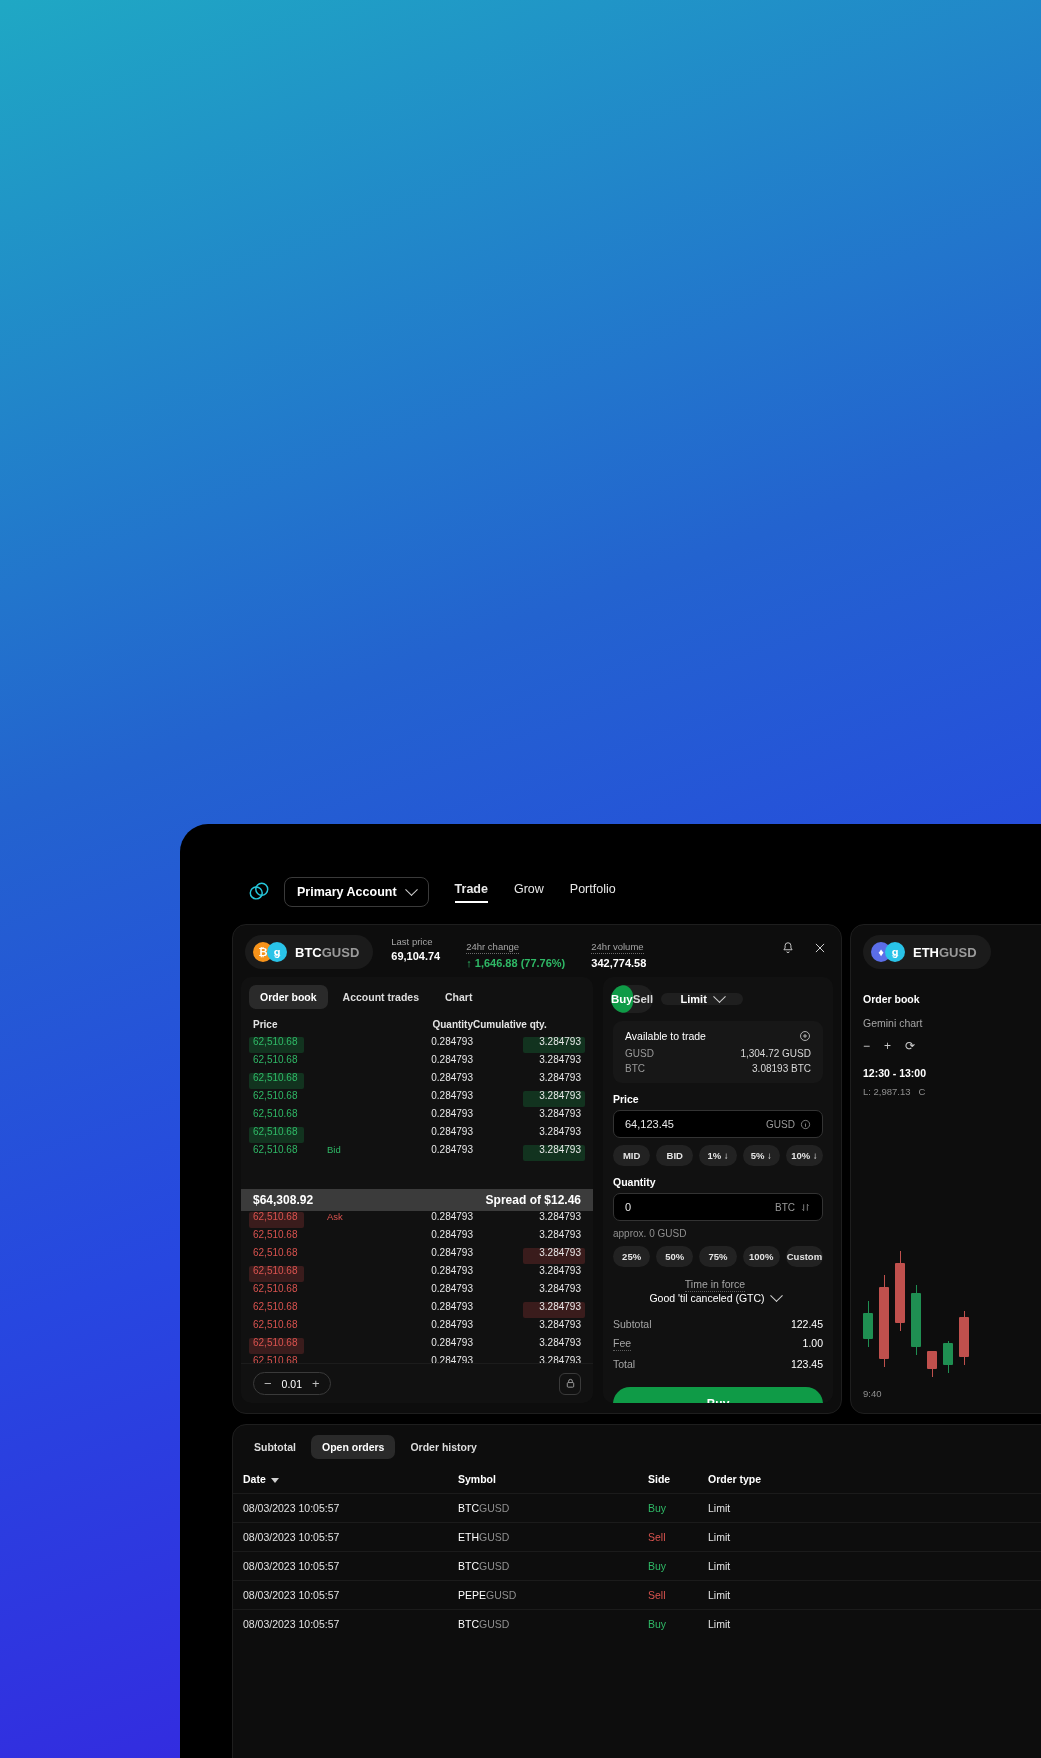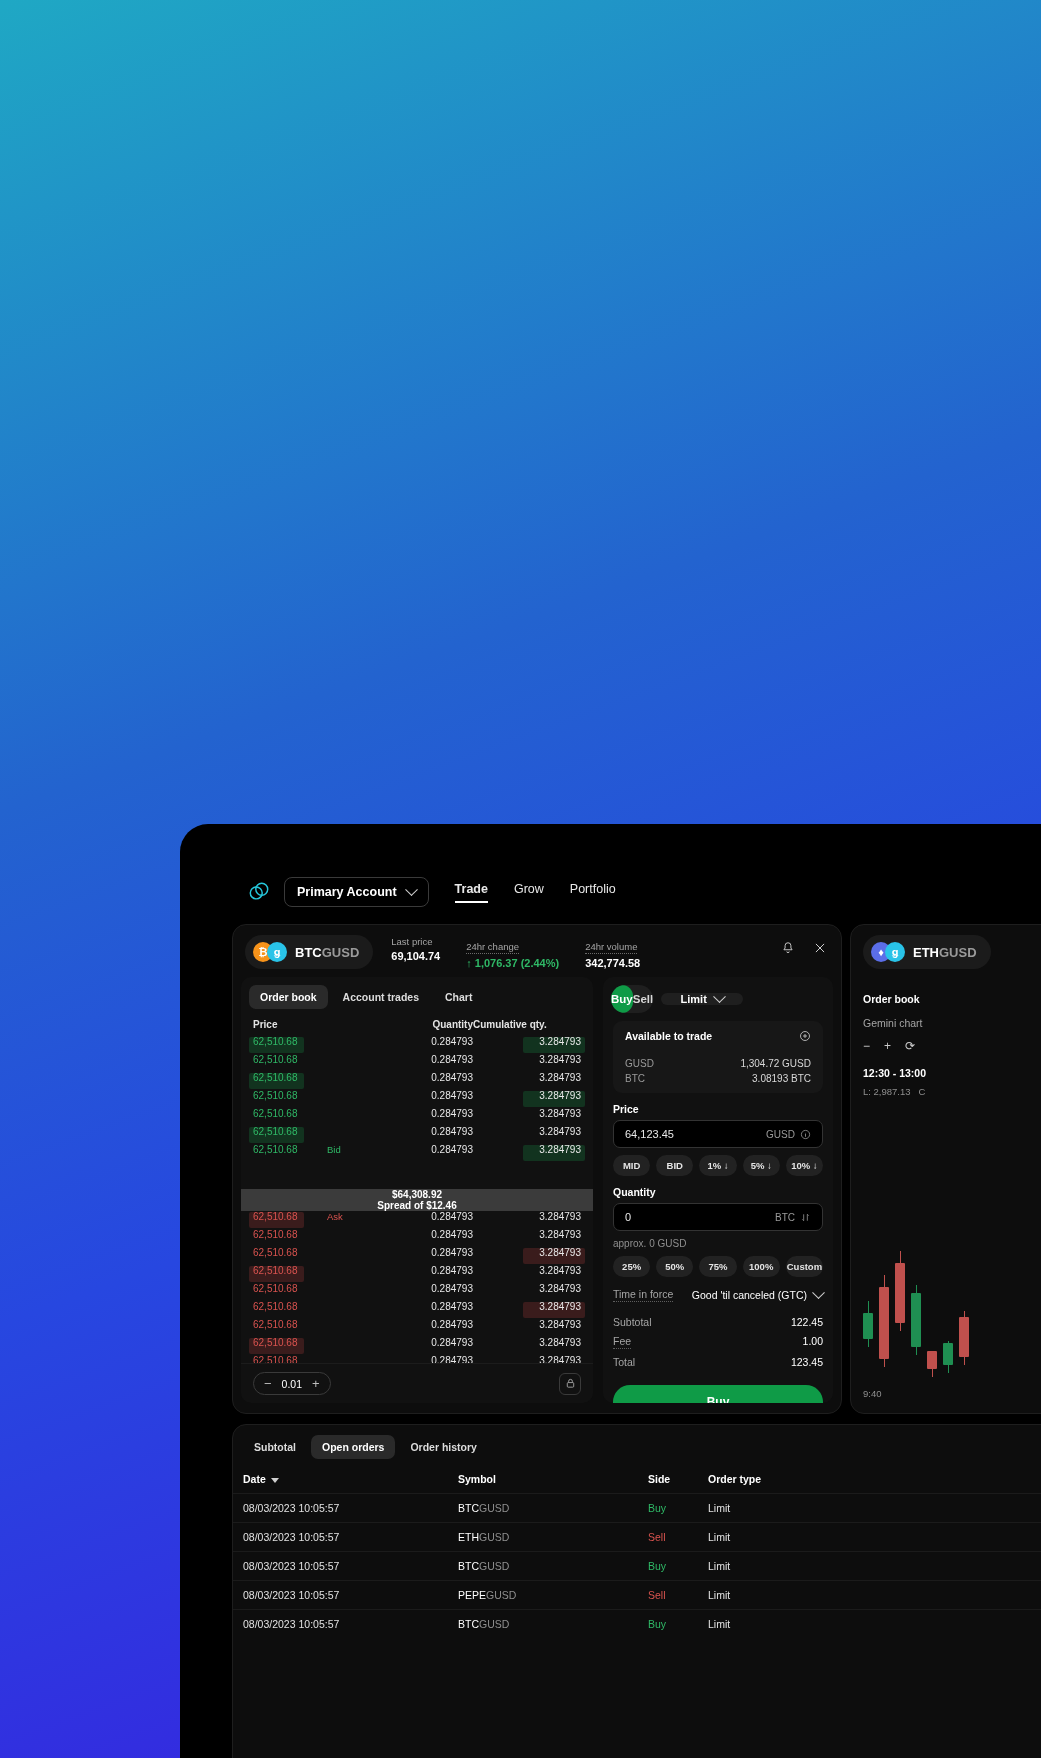--- a/index.html
+++ b/index.html
@@ -85,48 +85,48 @@
   .ob-row.ask .bar{background:#3a1c1c;}
   .ob-row.ask .cbar{background:#3a1c1c;}
   .ob-row span{position:relative;z-index:2;}
   .p-bid{color:#2fb866;}
   .p-ask{color:#d9534f;}
   .tag{position:relative;z-index:2;width:70px;font-size:9.5px;}
   .tag.bid{color:#2fb866;}
   .tag.ask{color:#d9534f;}
   .q{color:#e8e8e8;}
 
-  .spread-row{display:flex;align-items:center;justify-content:space-between;height:22px;padding:0 12px;background:#3b3b3b;font-size:10px;font-weight:bold;color:#fff;flex-direction:column;}
+  .spread-row{display:flex;align-items:center;justify-content:space-between;height:22px;padding:0 12px;background:#3b3b3b;font-size:12px;font-weight:bold;color:#fff;}
 
   .ob-foot{display:flex;align-items:center;justify-content:space-between;padding:8px 12px;border-top:1px solid #1c1c1c;}
   .stepper{display:flex;align-items:center;gap:10px;border:1px solid #3a3a3a;border-radius:18px;padding:4px 10px;font-size:10.5px;color:#fff;}
   .stepper .pm{color:#bdbdbd;font-size:13px;line-height:1;}
   .lock{width:22px;height:22px;border:1px solid #3a3a3a;border-radius:6px;display:flex;align-items:center;justify-content:center;}
 
   
   .bs-seg{display:flex;background:#1f1f1f;border-radius:20px;margin:8px;overflow:hidden;}
   .bs-btn{flex:1;text-align:center;font-size:11.5px;font-weight:bold;color:#d8d8d8;padding:8px 0;border-radius:20px;}
   .bs-btn.buy-on{background:#0f9b47;color:#fff;}
   .ord-type{display:flex;align-items:center;justify-content:center;gap:8px;width:82px;background:#1f1f1f;border-radius:20px;margin:8px 8px 8px 0;font-size:11px;font-weight:bold;color:#fff;}
   .tr-top{display:flex;align-items:center;}
 
   .avail{background:#171717;border-radius:9px;margin:0 10px;padding:9px 12px;}
-  .avail-title{font-size:10.5px;font-weight:bold;color:#fff;margin-bottom:16px;}
+  .avail-title{font-size:10.5px;font-weight:normal;color:#fff;margin-bottom:6px;}
   .avail-row{display:flex;justify-content:space-between;font-size:10px;color:#9a9a9a;margin-top:4px;}
   .avail-row .v{color:#d8d8d8;}
   .plus{float:right;width:12px;height:12px;}
 
   .fld-label{font-size:10.5px;font-weight:bold;color:#fff;margin:10px 10px 5px 10px;}
   .fld{display:flex;align-items:center;justify-content:space-between;margin:0 10px;background:#000;border:1px solid #333;border-radius:7px;padding:7px 11px;}
   .fld .val{font-size:11px;color:#e8e8e8;}
   .fld .suffix{font-size:10px;color:#9a9a9a;display:flex;align-items:center;gap:5px;}
   .chips{display:flex;gap:6px;margin:7px 10px 0 10px;}
   .chip{flex:1;background:#222;border-radius:14px;text-align:center;font-size:9.5px;font-weight:bold;color:#e4e4e4;padding:5px 0;}
   .approx{font-size:10px;color:#8f8f8f;margin:7px 10px 0 10px;}
-  .tif{display:flex;align-items:center;justify-content:space-between;margin:11px 10px 0 10px;}
+  .tif{display:flex;align-items:center;justify-content:space-between;margin:11px 10px 0 4px;flex-direction:column;}
   .tif-lab{font-size:10.5px;color:#a5a5a5;border-bottom:1px dotted #5d5d5d;padding-bottom:1px;}
   .tif-val{font-size:10.5px;color:#fff;display:flex;align-items:center;gap:7px;}
   .totals{margin:14px 10px 0 10px;}
   .tot-row{display:flex;justify-content:space-between;font-size:10.5px;color:#c9c9c9;margin-bottom:7px;}
   .tot-row .lab{color:#a5a5a5;}
   .tot-row .lab.dotted{border-bottom:1px dotted #5d5d5d;padding-bottom:1px;}
   .tot-row .v{color:#fff;}
   .submit{margin:10px;background:#0f9b47;border-radius:20px;text-align:center;font-size:12px;font-weight:bold;color:#fff;padding:10px 0;}
 
   
@@ -193,21 +193,21 @@
           </div>
           <div class="pair-name"><span>BTC</span><span class="quote">GUSD</span></div>
         </div>
         <div class="stats">
           <div>
             <div class="stat-label">Last price</div>
             <div class="stat-val">69,104.74</div>
           </div>
           <div>
             <div class="stat-label dotted">24hr change</div>
-            <div class="stat-val up">↑ 1,076.37 (2.44%)</div>
+            <div class="stat-val up">↑ 1,646.88 (77.76%)</div>
           </div>
           <div>
             <div class="stat-label dotted">24hr volume</div>
             <div class="stat-val">342,774.58</div>
           </div>
         </div>
         <div class="head-actions">
           <svg class="ico" viewBox="0 0 24 24">
             <path d="M12 3a5 5 0 0 0-5 5v4l-2 3h14l-2-3V8a5 5 0 0 0-5-5z" fill="none" stroke="#d0d0d0" stroke-width="1.6"></path>
             <path d="M10 18a2 2 0 0 0 4 0" fill="none" stroke="#d0d0d0" stroke-width="1.6"></path>

